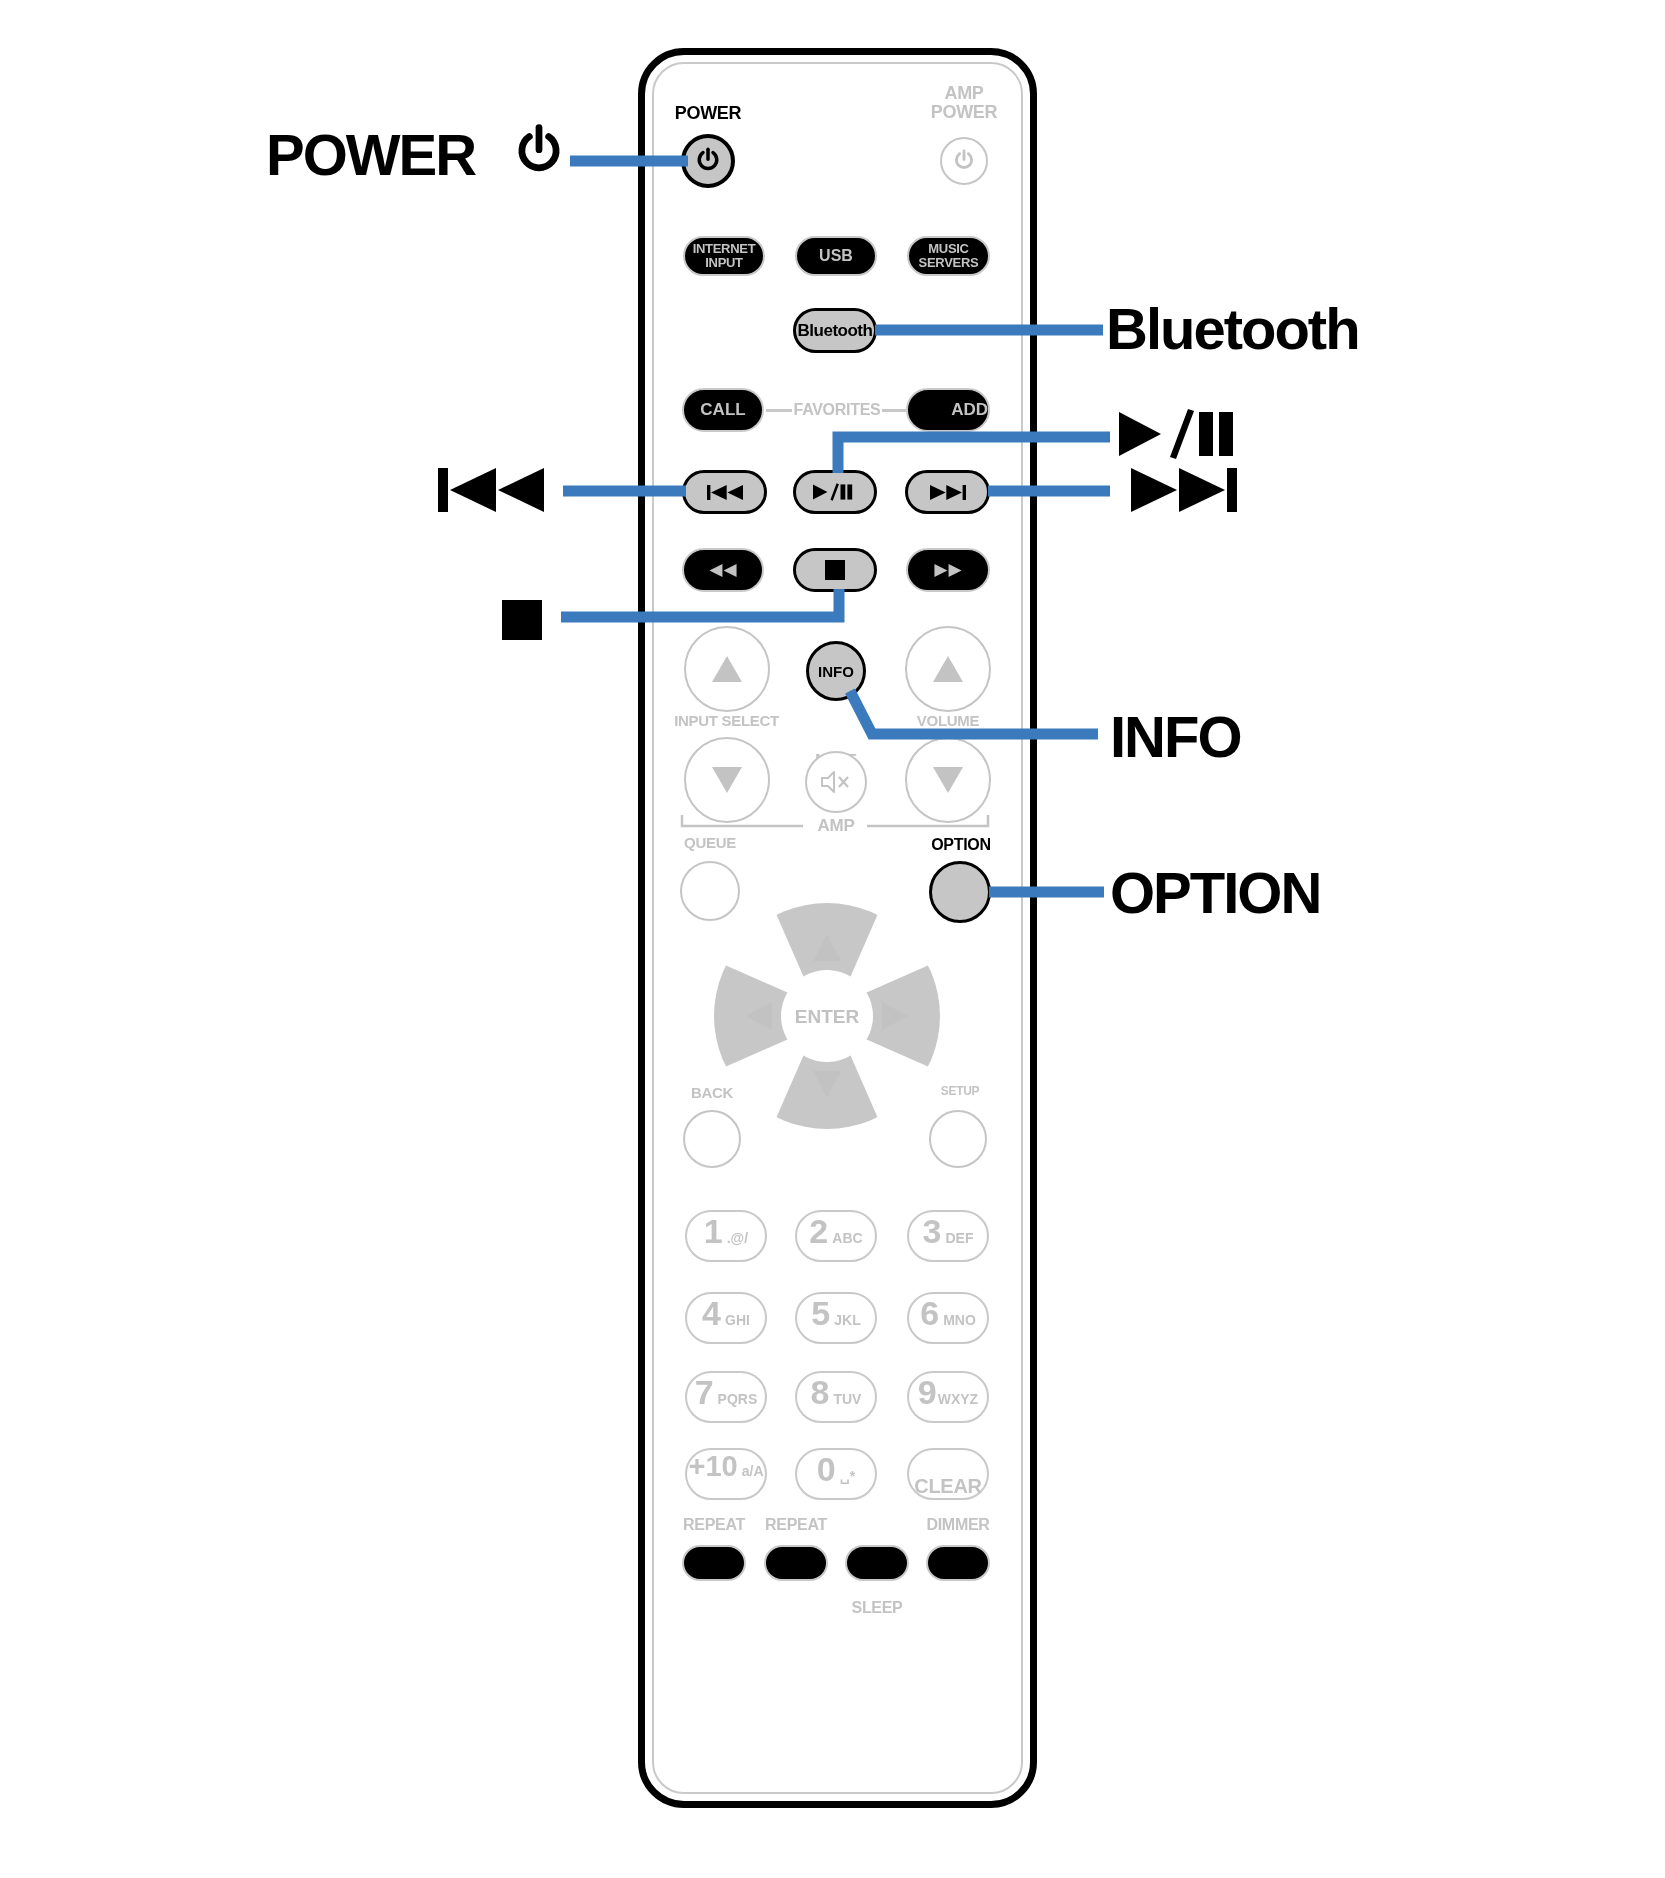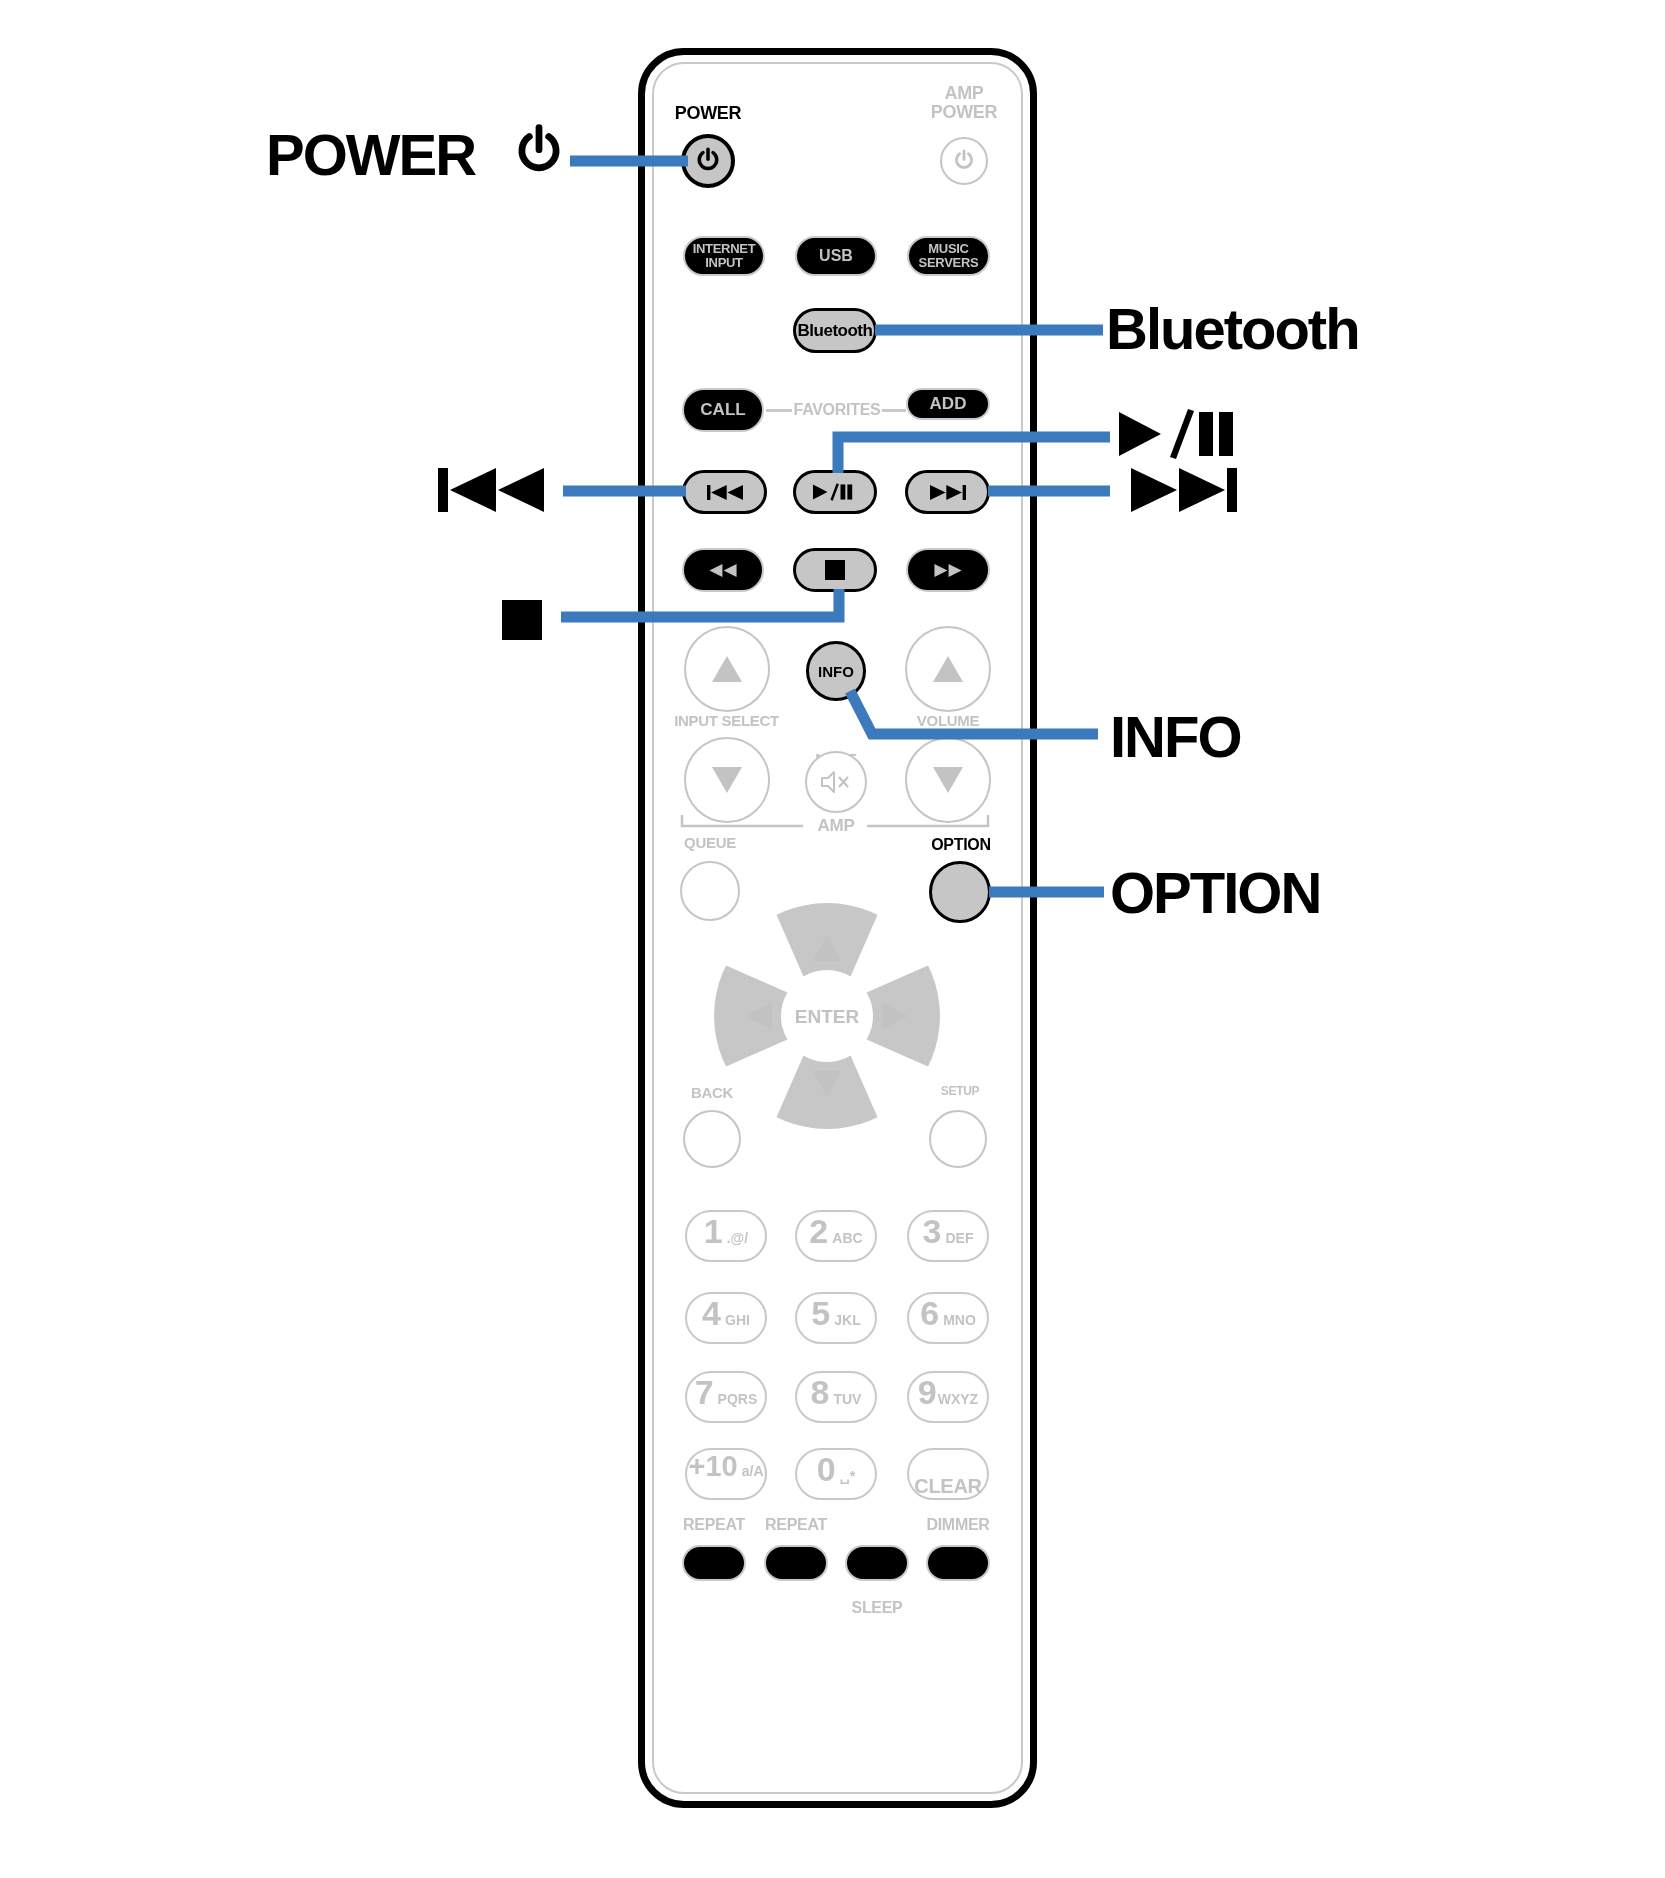--- a/index.html
+++ b/index.html
@@ -84,21 +84,21 @@
   <div class="abs oval hl" style="left:793px;top:308px;width:84px;height:45px;font-size:17px;letter-spacing:-0.5px;">
     <span>Bluetooth</span>
   </div>
 
   <div class="abs oval" style="left:682px;top:388px;width:82px;height:44px;font-size:17px;">
       <span>CALL</span>
     </div>
   <div class="abs" style="left:766px;top:409px;width:26px;height:2.5px;background:#C9C9C9;"></div>
   <div class="abs glabel" style="left:791px;top:401px;width:92px;font-size:16px;">FAVORITES</div>
   <div class="abs" style="left:882px;top:409px;width:24px;height:2.5px;background:#C9C9C9;"></div>
-  <div class="abs oval" style="left:906px;top:388px;width:84px;height:32px;font-size:17px;">
+  <div class="abs oval" style="left:906px;top:388px;width:84px;height:44px;font-size:17px;justify-content:flex-end;">
       <span>ADD</span>
     </div>
 
   <div class="abs oval hl" style="left:682px;top:470px;width:85px;height:44px;">
     <span>
       <svg width="36" height="15" viewBox="0 0 53 22">
         <rect x="0" y="0" width="5" height="22" fill="#000"></rect>
         <polygon points="29,0 6,11 29,22" fill="#000"></polygon>
         <polygon points="53,0 30,11 53,22" fill="#000"></polygon>
       </svg>

